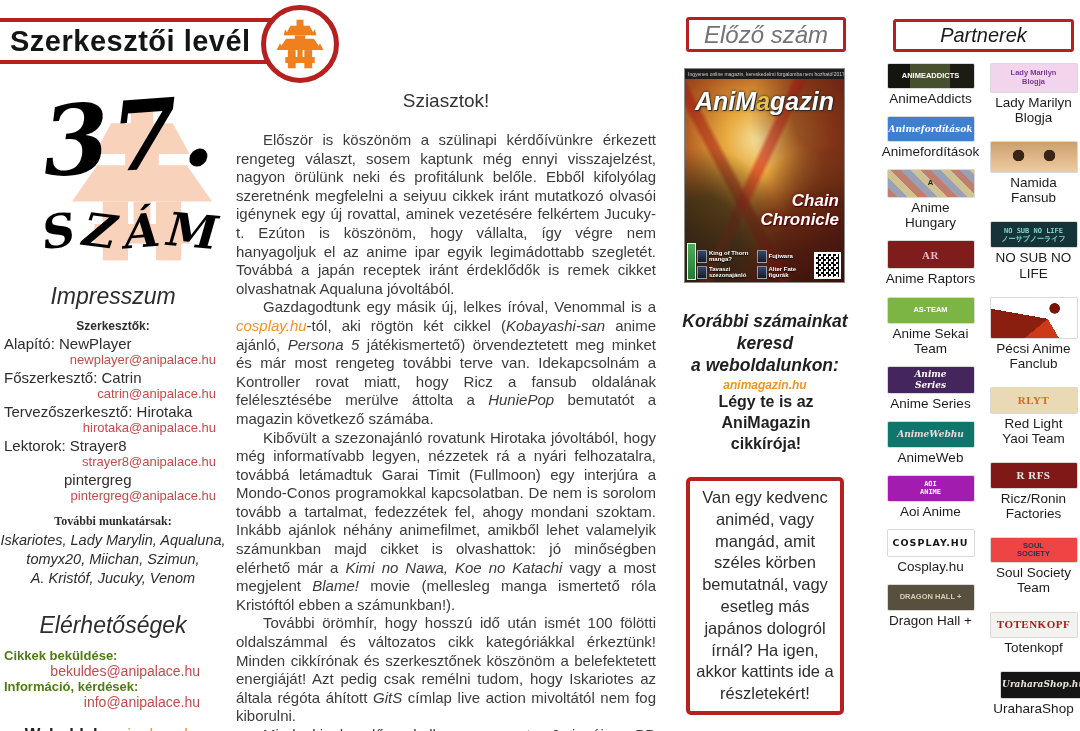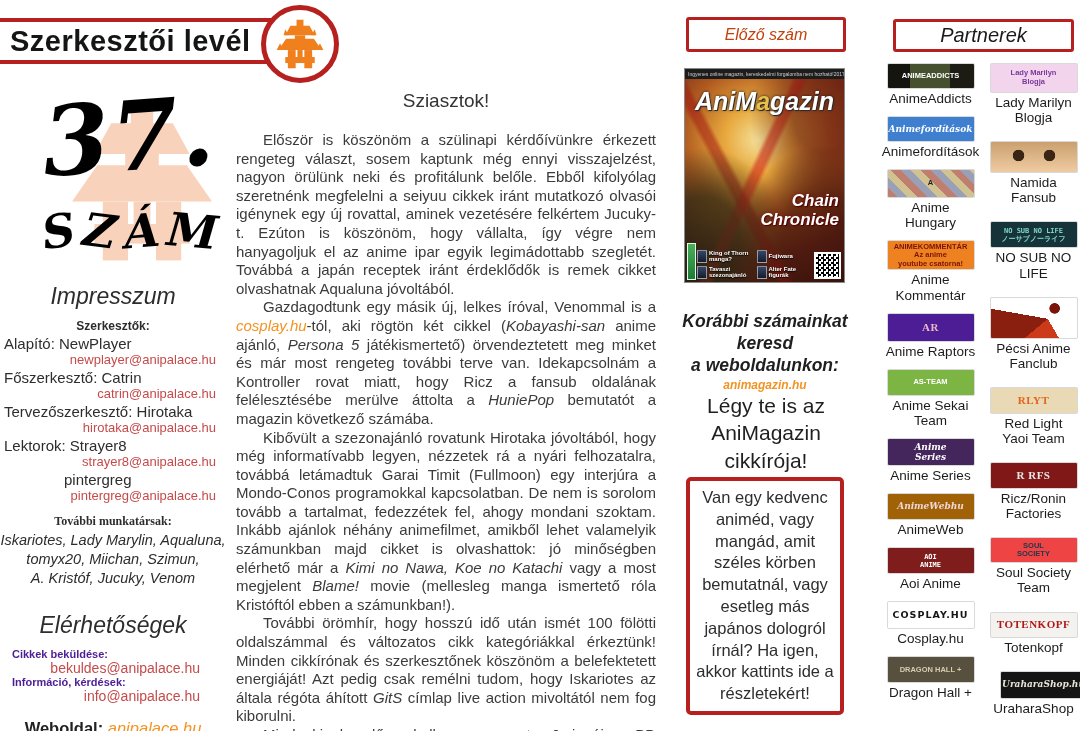--- a/index.html
+++ b/index.html
@@ -39,35 +39,35 @@
 
   
   .left-col{position:absolute; left:0; top:283px; width:226px;}
   .sec-heading{font-style:italic; font-size:23px; color:#2d2d2d; text-align:center; margin-bottom:9px;}
   .sub-heading{font-weight:bold; font-size:12px; text-align:center; margin-bottom:2px; color:#2d2d2d;}
   .role-line{font-size:15px; padding-left:4px; margin-top:2px; color:#2d2d2d;}
   .role-line.indent{padding-left:64px;}
   .imp-email{display:block; font-size:13px; text-align:right; padding-right:10px; color:var(--email); cursor:pointer;}
   .contrib-line{font-style:italic; font-size:14.5px; text-align:center; line-height:1.3; color:#2d2d2d;}
   .contact-heading{margin-top:24px;}
-  .contact-label{font-weight:bold; font-size:11px; padding-left:12px; color:#4c1d95;}
+  .contact-label{font-weight:bold; font-size:13px; padding-left:4px; color:#4d7c0f;}
   .contact-email{display:block; font-size:14px; text-align:right; padding-right:26px; color:var(--email); cursor:pointer;}
   .site-row{text-align:center; margin-top:15px; font-size:16.5px;}
   .site-row .lbl{font-weight:bold; color:#222;}
 
   
   .letter{position:absolute; left:236px; top:90px; width:420px;}
   .letter-greeting{font-size:19px; text-align:center; color:#333; margin-bottom:19px;}
   .letter p{font-size:15px; line-height:18.6px; text-align:justify; text-indent:27px; color:var(--ink);}
 
   
   .prev-box{position:absolute; left:686px; top:17px; width:160px; height:35px;
     border:3px solid var(--red); border-radius:3px; background:#fff;
     display:flex; align-items:center; justify-content:center;
-    font-style:italic; font-size:16px; color:#c2410c; cursor:pointer;}
+    font-style:italic; font-size:24px; color:#737373; cursor:pointer;}
   .cover{position:absolute; left:684px; top:68px; width:161px; height:215px;
     border:1px solid #8a8a8a; background:#111; display:flex; flex-direction:column; cursor:pointer;}
   .cover-topbar{height:10px; background:#1c1c1c; display:flex; justify-content:space-between; align-items:center; padding:0 3px; overflow:hidden;}
   .cover-topbar span{font-size:5px; color:#cfcfcf; white-space:nowrap;}
   .cover-art{position:relative; flex:1; overflow:hidden;
     background:
       linear-gradient(115deg, transparent 42%, rgba(205,30,25,.55) 44%, rgba(205,30,25,.55) 47%, transparent 49%),
       linear-gradient(62deg, transparent 34%, rgba(160,20,18,.5) 36%, rgba(160,20,18,.5) 39%, transparent 41%),
       radial-gradient(circle at 46% 30%, #f4e09a 0%, #e8a93e 20%, #b05a20 45%, #6a2415 72%, #33100a 100%);}
   .cover-art::before{content:""; position:absolute; inset:0;
@@ -90,21 +90,21 @@
   .cover-qr{position:absolute; right:3px; bottom:3px; width:27px; height:27px; background:#fff; padding:2px;}
   .cover-qr i{display:block; width:100%; height:100%;
     background:repeating-conic-gradient(#000 0 25%, #fff 0 50%) 0 0/5px 5px;}
   .cover-strip{position:absolute; left:2px; bottom:2px; width:9px; height:37px;
     background:linear-gradient(180deg,#49b05a,#1f7a35); border:1px solid #dfe;}
 
   .promo{position:absolute; left:676px; top:288px; width:178px; text-align:center;
     font-weight:bold; font-style:italic; font-size:17.5px; line-height:1.26; color:#1f1f1f; white-space:pre-line;}
   .promo-link{display:block; margin-top:2px; font-weight:bold; font-style:italic; font-size:12px; color:var(--link); cursor:pointer;}
   .mid-cta{position:absolute; left:690px; top:392px; width:152px; text-align:center;
-    font-weight:normal; font-size:21px; line-height:1.3; color:#1f1f1f;}
+    font-weight:bold; font-size:16px; line-height:1.3; color:#1f1f1f;}
   .callout{position:absolute; left:686px; top:477px; width:158px; height:238px;
     border:4px solid var(--red); border-radius:5px; background:#fff;
     display:flex; align-items:center; text-align:center;
     font-size:16.5px; line-height:1.32; color:#2e2e2e; padding:4px 5px; cursor:pointer;}
 
   
   .partners-box{position:absolute; left:893px; top:19px; width:181px; height:33px;
     border:3px solid var(--red); border-radius:3px; background:#fff;
     display:flex; align-items:center; justify-content:center;
     font-style:italic; font-size:20px; color:#1a1a1a;}
@@ -282,44 +282,38 @@
       </div>
       <div class="partner">
         <div class="p-logo logo-script" style="background-color: rgb(62, 127, 208); color: rgb(255, 255, 255);">Animefordítások</div>
         <div class="p-caption">Animefordítások</div>
       </div>
       <div class="partner">
         <div class="p-logo logo-collage" style="background-color: rgb(176, 170, 160); color: rgb(29, 29, 29); height: 27px;">A</div>
         <div class="p-caption">Anime Hungary</div>
       </div>
       <div class="partner">
-        <div class="p-logo" style="background-color: rgb(239, 130, 32); color: rgb(122, 20, 8); height: 28px;">ANIMEKOMMENTÁR
-Az anime
-youtube csatorna!</div>
-        <div class="p-caption">Anime Kommentár</div>
-      </div>
-      <div class="partner">
-        <div class="p-logo logo-serif" style="background-color: #4c1d95; color: rgb(232, 184, 200); height: 27px;">AR</div>
+        <div class="p-logo logo-serif" style="background-color: #7f1d1d; color: rgb(232, 184, 200); height: 27px;">AR</div>
         <div class="p-caption">Anime Raptors</div>
       </div>
       <div class="partner">
         <div class="p-logo" style="background-color: rgb(124, 181, 68); color: rgb(255, 255, 255); height: 25px;">AS-TEAM</div>
         <div class="p-caption">Anime Sekai Team</div>
       </div>
       <div class="partner">
         <div class="p-logo logo-script" style="background-color: rgb(69, 38, 92); color: rgb(255, 255, 255); height: 26px;">Anime
 Series</div>
         <div class="p-caption">Anime Series</div>
       </div>
       <div class="partner">
-        <div class="p-logo logo-script" style="background-color: #a16207; color: rgb(240, 216, 216); height: 25px;">AnimeWebhu</div>
+        <div class="p-logo logo-script" style="background-color: #0f766e; color: rgb(240, 216, 216); height: 25px;">AnimeWebhu</div>
         <div class="p-caption">AnimeWeb</div>
       </div>
       <div class="partner">
-        <div class="p-logo logo-pixel" style="background-color: #7f1d1d; color: rgb(255, 255, 255); height: 25px;">AOI
+        <div class="p-logo logo-pixel" style="background-color: #a21caf; color: rgb(255, 255, 255); height: 25px;">AOI
 ANIME</div>
         <div class="p-caption">Aoi Anime</div>
       </div>
       <div class="partner">
         <div class="p-logo logo-outline" style="background-color: rgb(255, 255, 255); color: rgb(21, 21, 21); height: 26px;">COSPLAY.HU</div>
         <div class="p-caption">Cosplay.hu</div>
       </div>
       <div class="partner">
         <div class="p-logo" style="background-color: rgb(87, 80, 63); color: rgb(216, 205, 176); height: 25px;">DRAGON HALL +</div>
         <div class="p-caption">Dragon Hall +</div>

